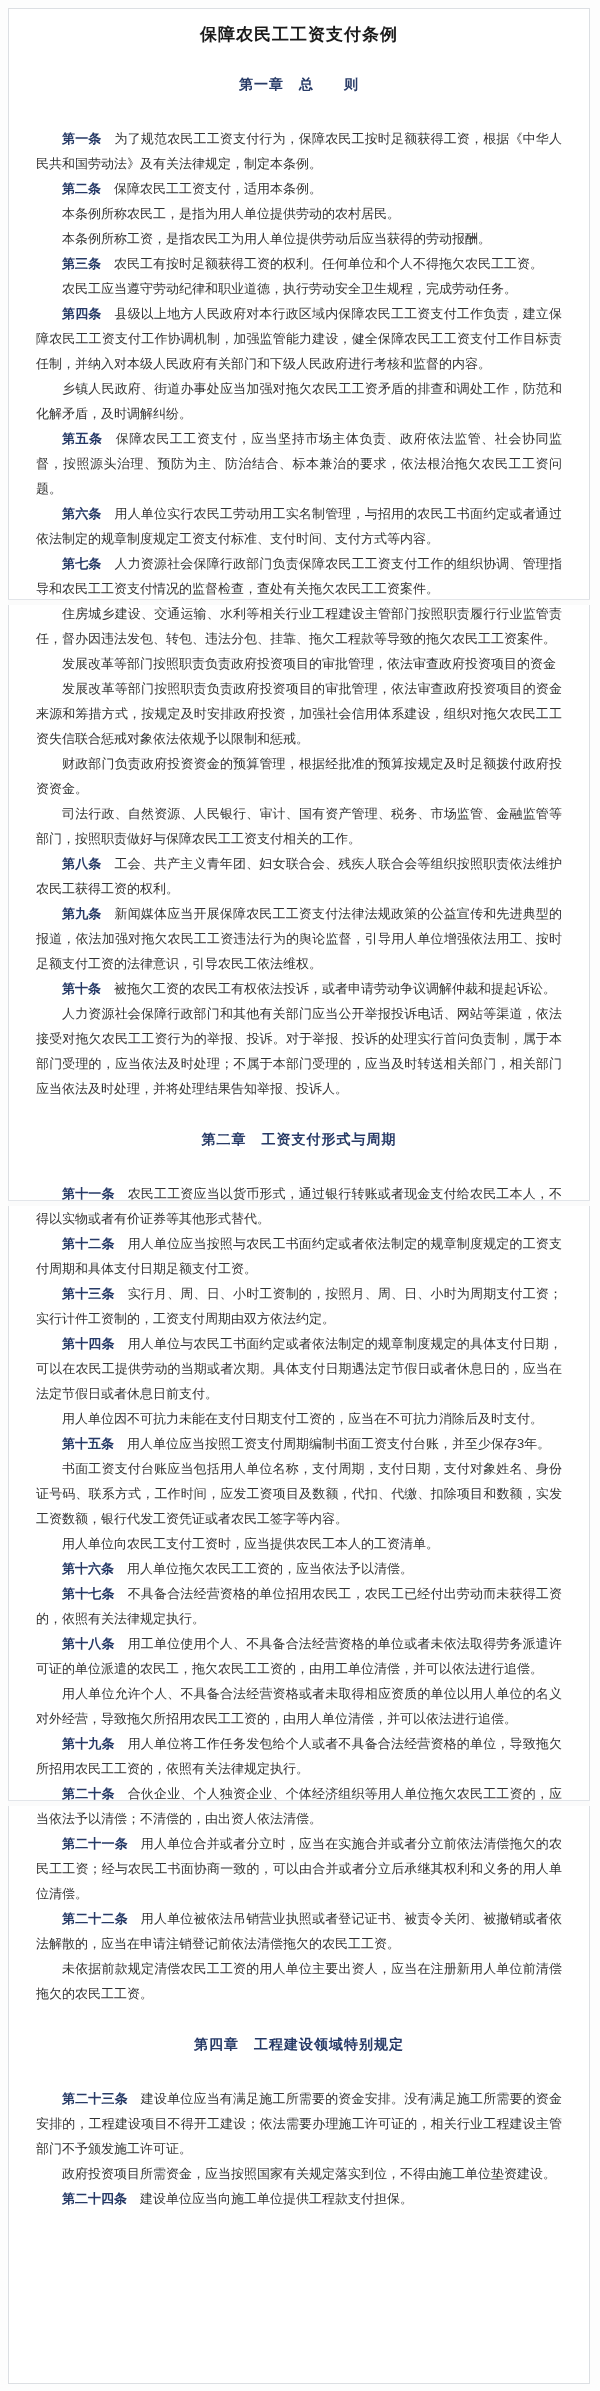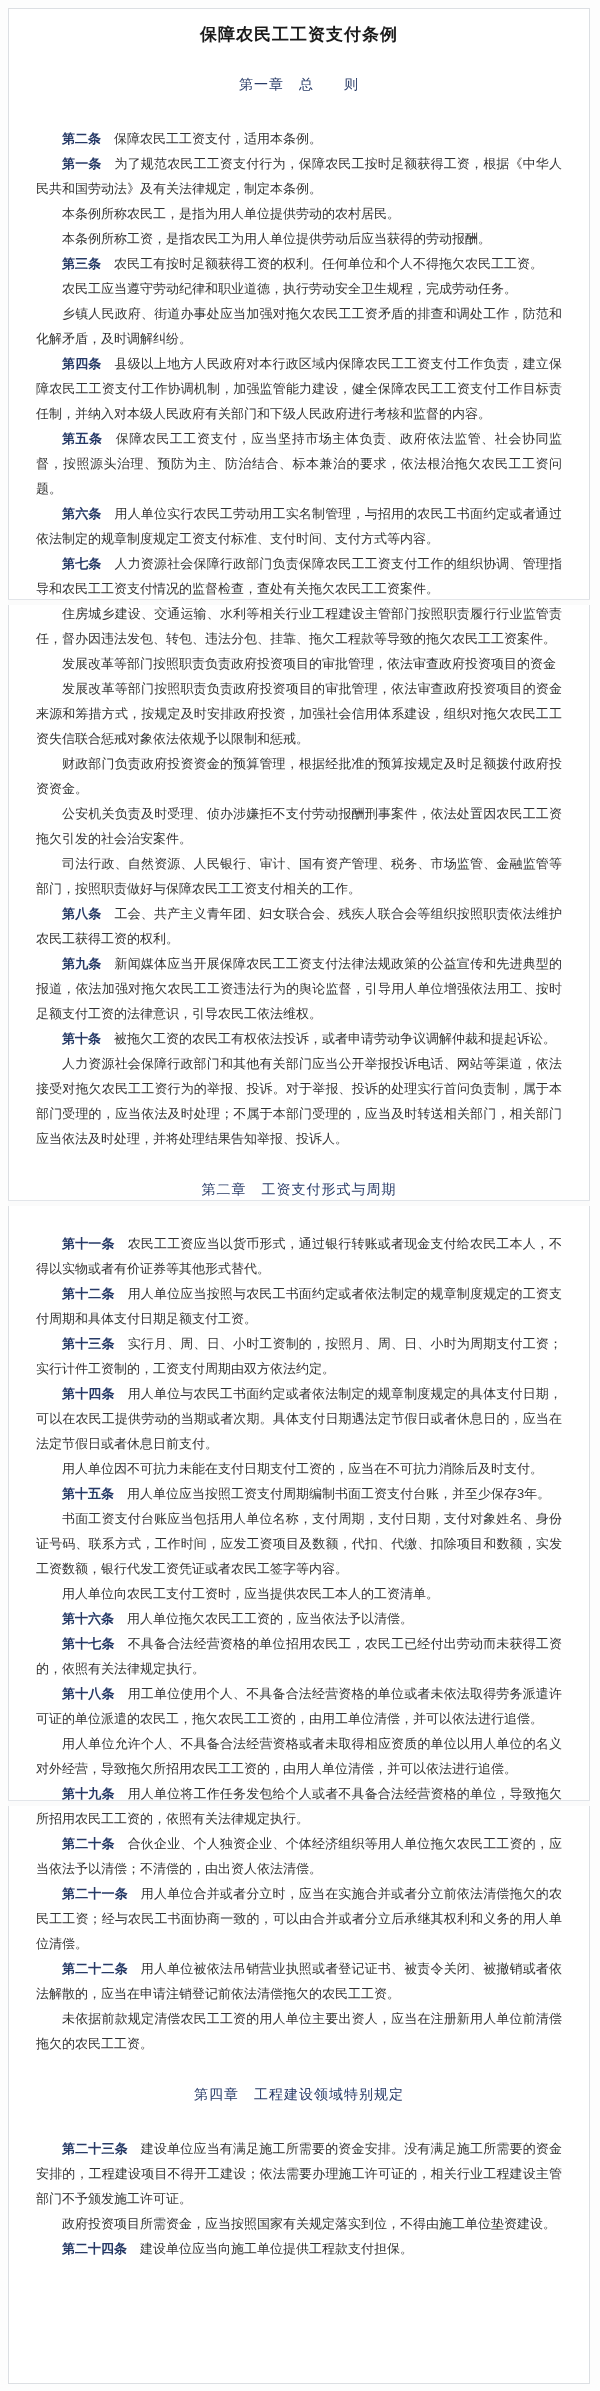--- a/index.html
+++ b/index.html
@@ -31,21 +31,21 @@
     text-align: center;
     font-size: 17px;
     font-weight: bold;
     color: #1a1a1a;
     margin: 2px 0 0 0;
     letter-spacing: 1px;
   }
   .chapter-heading {
     text-align: center;
     font-size: 14px;
-    font-weight: normal;
+    font-weight: bold;
     color: #273a66;
     margin: 30px 0 32px 0;
     letter-spacing: 1px;
   }
   .para {
     font-size: 13px;
     line-height: 25px;
     color: #333333;
     margin: 0;
     text-indent: 2em;
@@ -70,36 +70,35 @@
   .seam-3 { top: 1800px; }
 </style>
 </head>
 <body>
 
 <div class="viewport">
   <div class="page">
     <h1 class="doc-title">保障农民工工资支付条例</h1>
     <div id="doc-body">
         <h2 class="chapter-heading">第一章　总　　则</h2>
+        <p class="para"><b class="article-no">第一条</b><span>为了规范农民工工资支付行为，保障农民工按时足额获得工资，根据《中华人民共和国劳动法》及有关法律规定，制定本条例。</span></p>
         <p class="para"><b class="article-no">第二条</b><span>保障农民工工资支付，适用本条例。</span></p>
-        <p class="para"><b class="article-no">第一条</b><span>为了规范农民工工资支付行为，保障农民工按时足额获得工资，根据《中华人民共和国劳动法》及有关法律规定，制定本条例。</span></p>
         <p class="para"><span>本条例所称农民工，是指为用人单位提供劳动的农村居民。</span></p>
         <p class="para"><span>本条例所称工资，是指农民工为用人单位提供劳动后应当获得的劳动报酬。</span></p>
         <p class="para"><b class="article-no">第三条</b><span>农民工有按时足额获得工资的权利。任何单位和个人不得拖欠农民工工资。</span></p>
         <p class="para"><span>农民工应当遵守劳动纪律和职业道德，执行劳动安全卫生规程，完成劳动任务。</span></p>
+        <p class="para"><b class="article-no">第四条</b><span>县级以上地方人民政府对本行政区域内保障农民工工资支付工作负责，建立保障农民工工资支付工作协调机制，加强监管能力建设，健全保障农民工工资支付工作目标责任制，并纳入对本级人民政府有关部门和下级人民政府进行考核和监督的内容。</span></p>
         <p class="para"><span>乡镇人民政府、街道办事处应当加强对拖欠农民工工资矛盾的排查和调处工作，防范和化解矛盾，及时调解纠纷。</span></p>
-        <p class="para"><b class="article-no">第四条</b><span>县级以上地方人民政府对本行政区域内保障农民工工资支付工作负责，建立保障农民工工资支付工作协调机制，加强监管能力建设，健全保障农民工工资支付工作目标责任制，并纳入对本级人民政府有关部门和下级人民政府进行考核和监督的内容。</span></p>
         <p class="para"><b class="article-no">第五条</b><span>保障农民工工资支付，应当坚持市场主体负责、政府依法监管、社会协同监督，按照源头治理、预防为主、防治结合、标本兼治的要求，依法根治拖欠农民工工资问题。</span></p>
         <p class="para"><b class="article-no">第六条</b><span>用人单位实行农民工劳动用工实名制管理，与招用的农民工书面约定或者通过依法制定的规章制度规定工资支付标准、支付时间、支付方式等内容。</span></p>
         <p class="para"><b class="article-no">第七条</b><span>人力资源社会保障行政部门负责保障农民工工资支付工作的组织协调、管理指导和农民工工资支付情况的监督检查，查处有关拖欠农民工工资案件。</span></p>
         <p class="para"><span>住房城乡建设、交通运输、水利等相关行业工程建设主管部门按照职责履行行业监管责任，督办因违法发包、转包、违法分包、挂靠、拖欠工程款等导致的拖欠农民工工资案件。</span></p>
         <p class="para"><span>发展改革等部门按照职责负责政府投资项目的审批管理，依法审查政府投资项目的资金</span></p>
         <p class="para"><span>发展改革等部门按照职责负责政府投资项目的审批管理，依法审查政府投资项目的资金来源和筹措方式，按规定及时安排政府投资，加强社会信用体系建设，组织对拖欠农民工工资失信联合惩戒对象依法依规予以限制和惩戒。</span></p>
         <p class="para"><span>财政部门负责政府投资资金的预算管理，根据经批准的预算按规定及时足额拨付政府投资资金。</span></p>
-        <p class="para"><span>公安机关负责及时受理、侦办涉嫌拒不支付劳动报酬刑事案件，依法处置因农民工工资拖欠引发的社会治安案件。</span></p>
         <p class="para"><span>司法行政、自然资源、人民银行、审计、国有资产管理、税务、市场监管、金融监管等部门，按照职责做好与保障农民工工资支付相关的工作。</span></p>
         <p class="para"><b class="article-no">第八条</b><span>工会、共产主义青年团、妇女联合会、残疾人联合会等组织按照职责依法维护农民工获得工资的权利。</span></p>
         <p class="para"><b class="article-no">第九条</b><span>新闻媒体应当开展保障农民工工资支付法律法规政策的公益宣传和先进典型的报道，依法加强对拖欠农民工工资违法行为的舆论监督，引导用人单位增强依法用工、按时足额支付工资的法律意识，引导农民工依法维权。</span></p>
         <p class="para"><b class="article-no">第十条</b><span>被拖欠工资的农民工有权依法投诉，或者申请劳动争议调解仲裁和提起诉讼。</span></p>
         <p class="para"><span>人力资源社会保障行政部门和其他有关部门应当公开举报投诉电话、网站等渠道，依法接受对拖欠农民工工资行为的举报、投诉。对于举报、投诉的处理实行首问负责制，属于本部门受理的，应当依法及时处理；不属于本部门受理的，应当及时转送相关部门，相关部门应当依法及时处理，并将处理结果告知举报、投诉人。</span></p>
         <h2 class="chapter-heading">第二章　工资支付形式与周期</h2>
         <p class="para"><b class="article-no">第十一条</b><span>农民工工资应当以货币形式，通过银行转账或者现金支付给农民工本人，不得以实物或者有价证券等其他形式替代。</span></p>
         <p class="para"><b class="article-no">第十二条</b><span>用人单位应当按照与农民工书面约定或者依法制定的规章制度规定的工资支付周期和具体支付日期足额支付工资。</span></p>
         <p class="para"><b class="article-no">第十三条</b><span>实行月、周、日、小时工资制的，按照月、周、日、小时为周期支付工资；实行计件工资制的，工资支付周期由双方依法约定。</span></p>
         <p class="para"><b class="article-no">第十四条</b><span>用人单位与农民工书面约定或者依法制定的规章制度规定的具体支付日期，可以在农民工提供劳动的当期或者次期。具体支付日期遇法定节假日或者休息日的，应当在法定节假日或者休息日前支付。</span></p>

